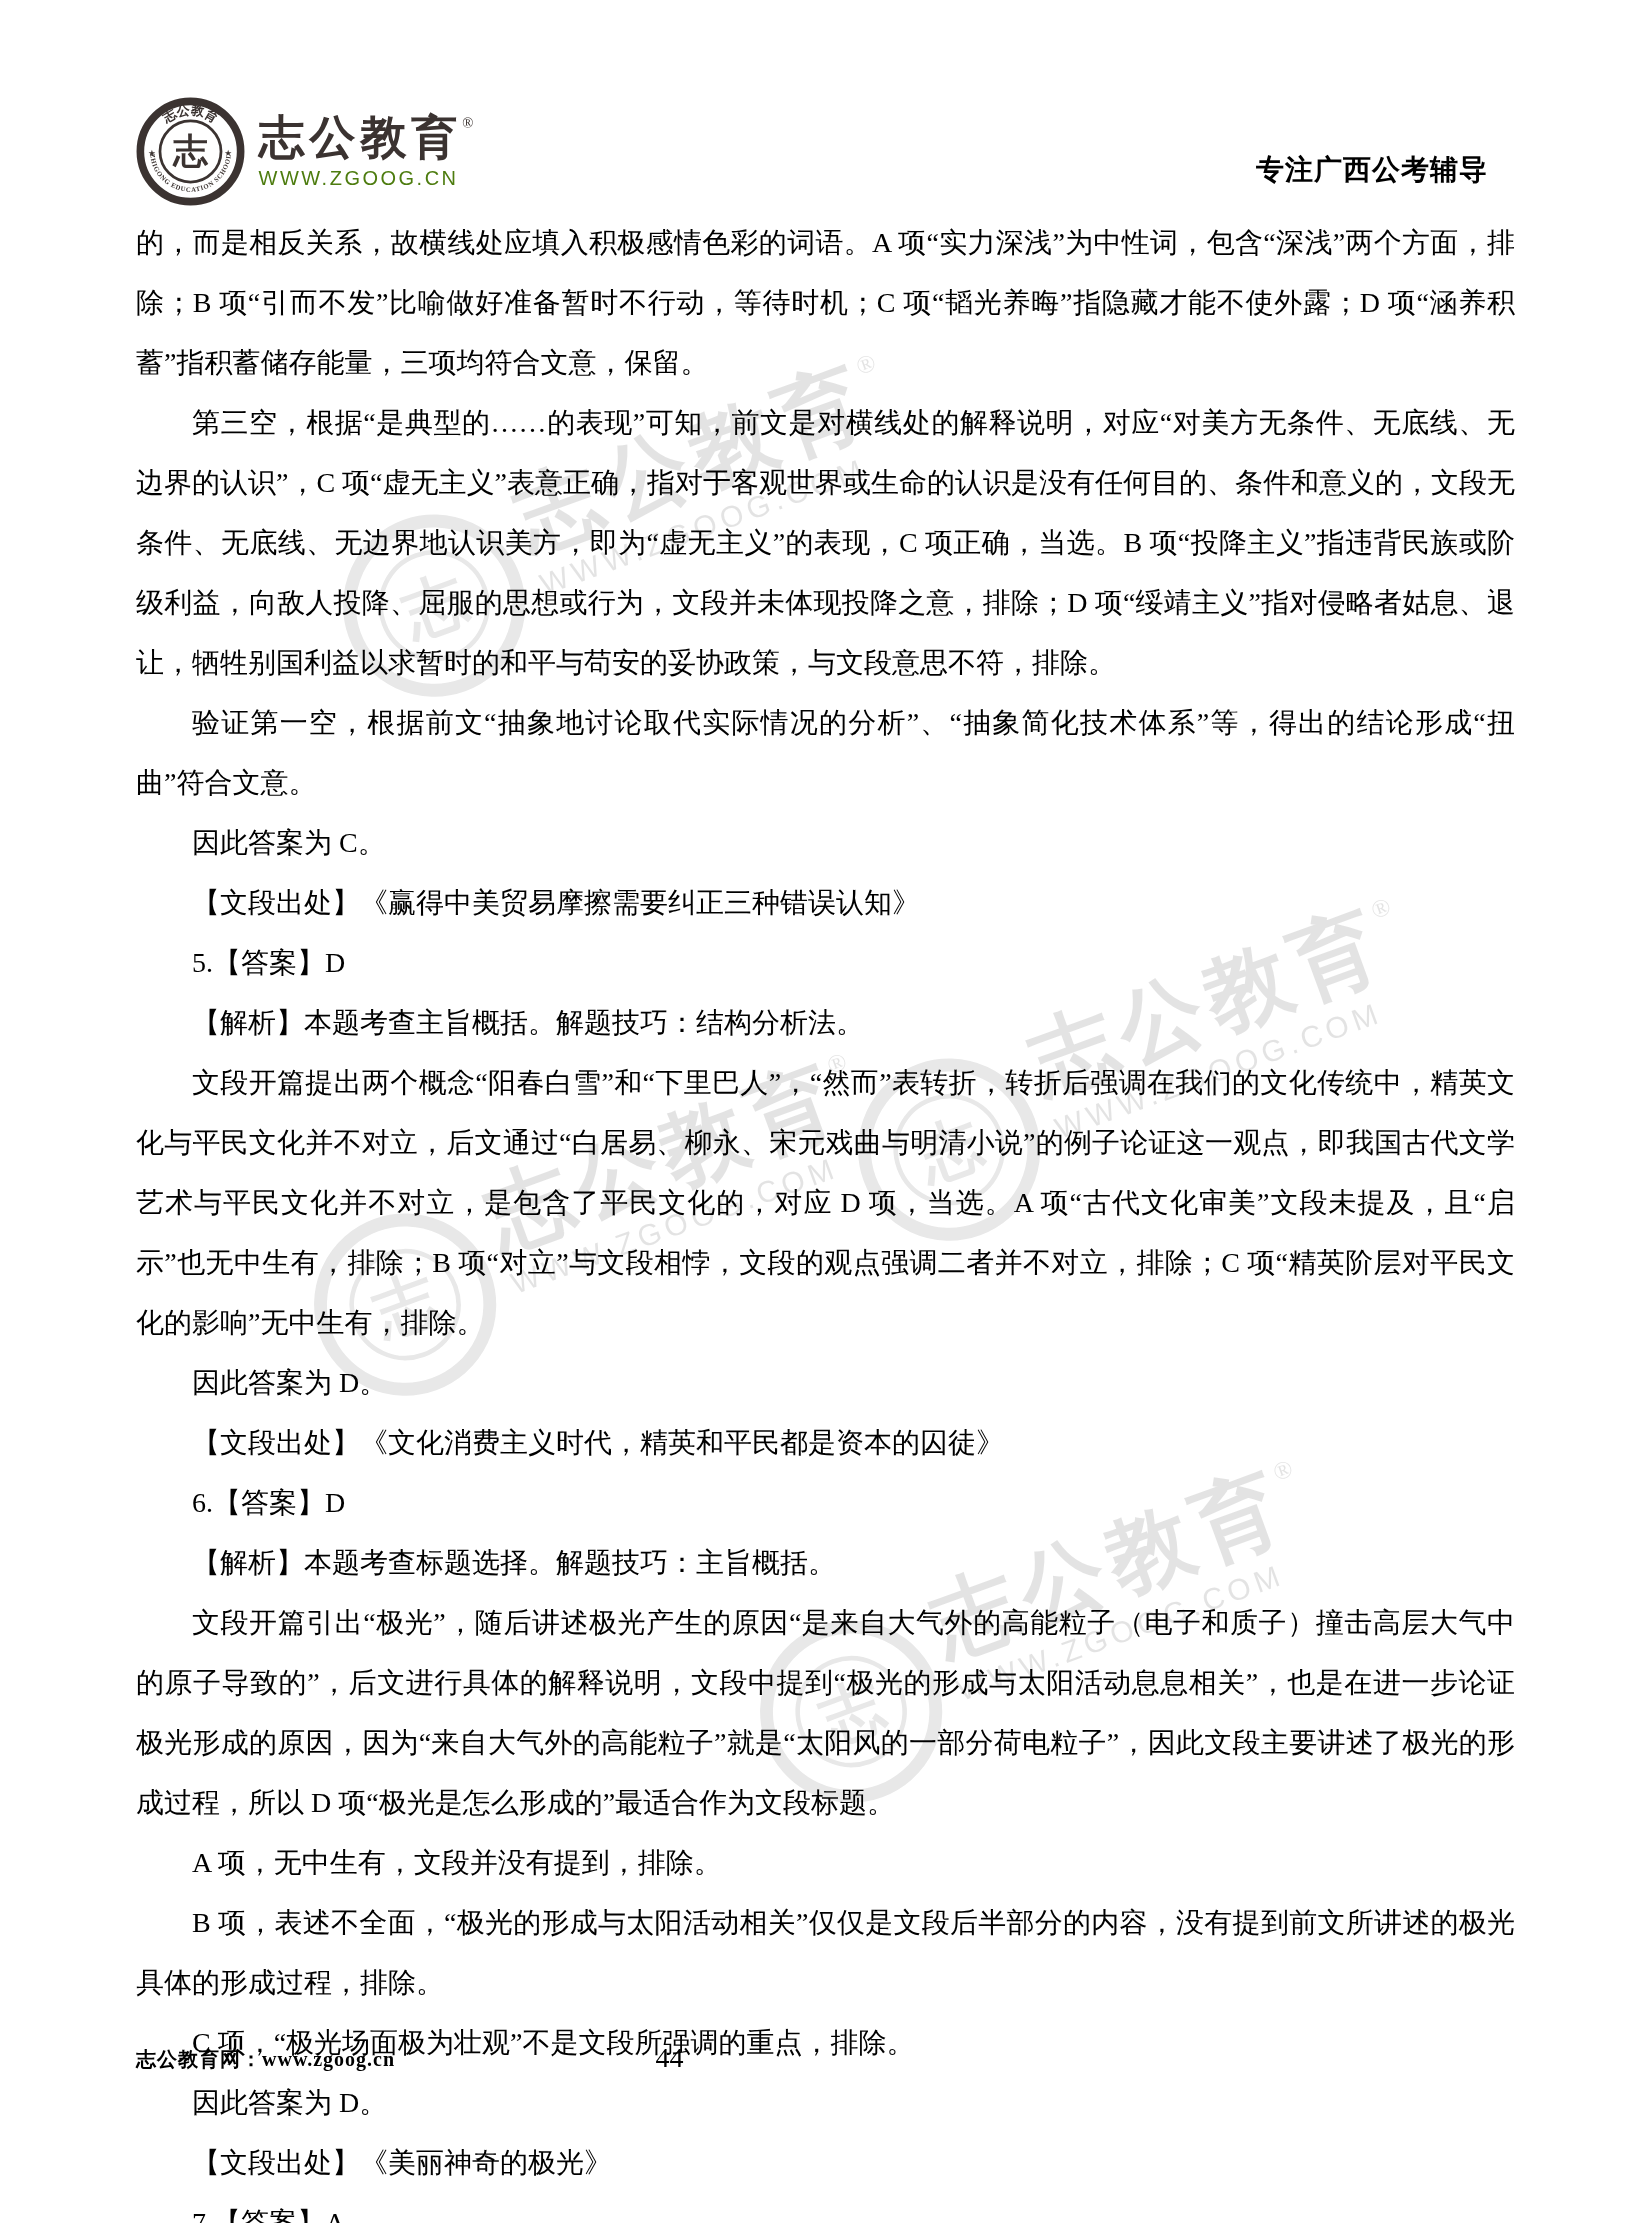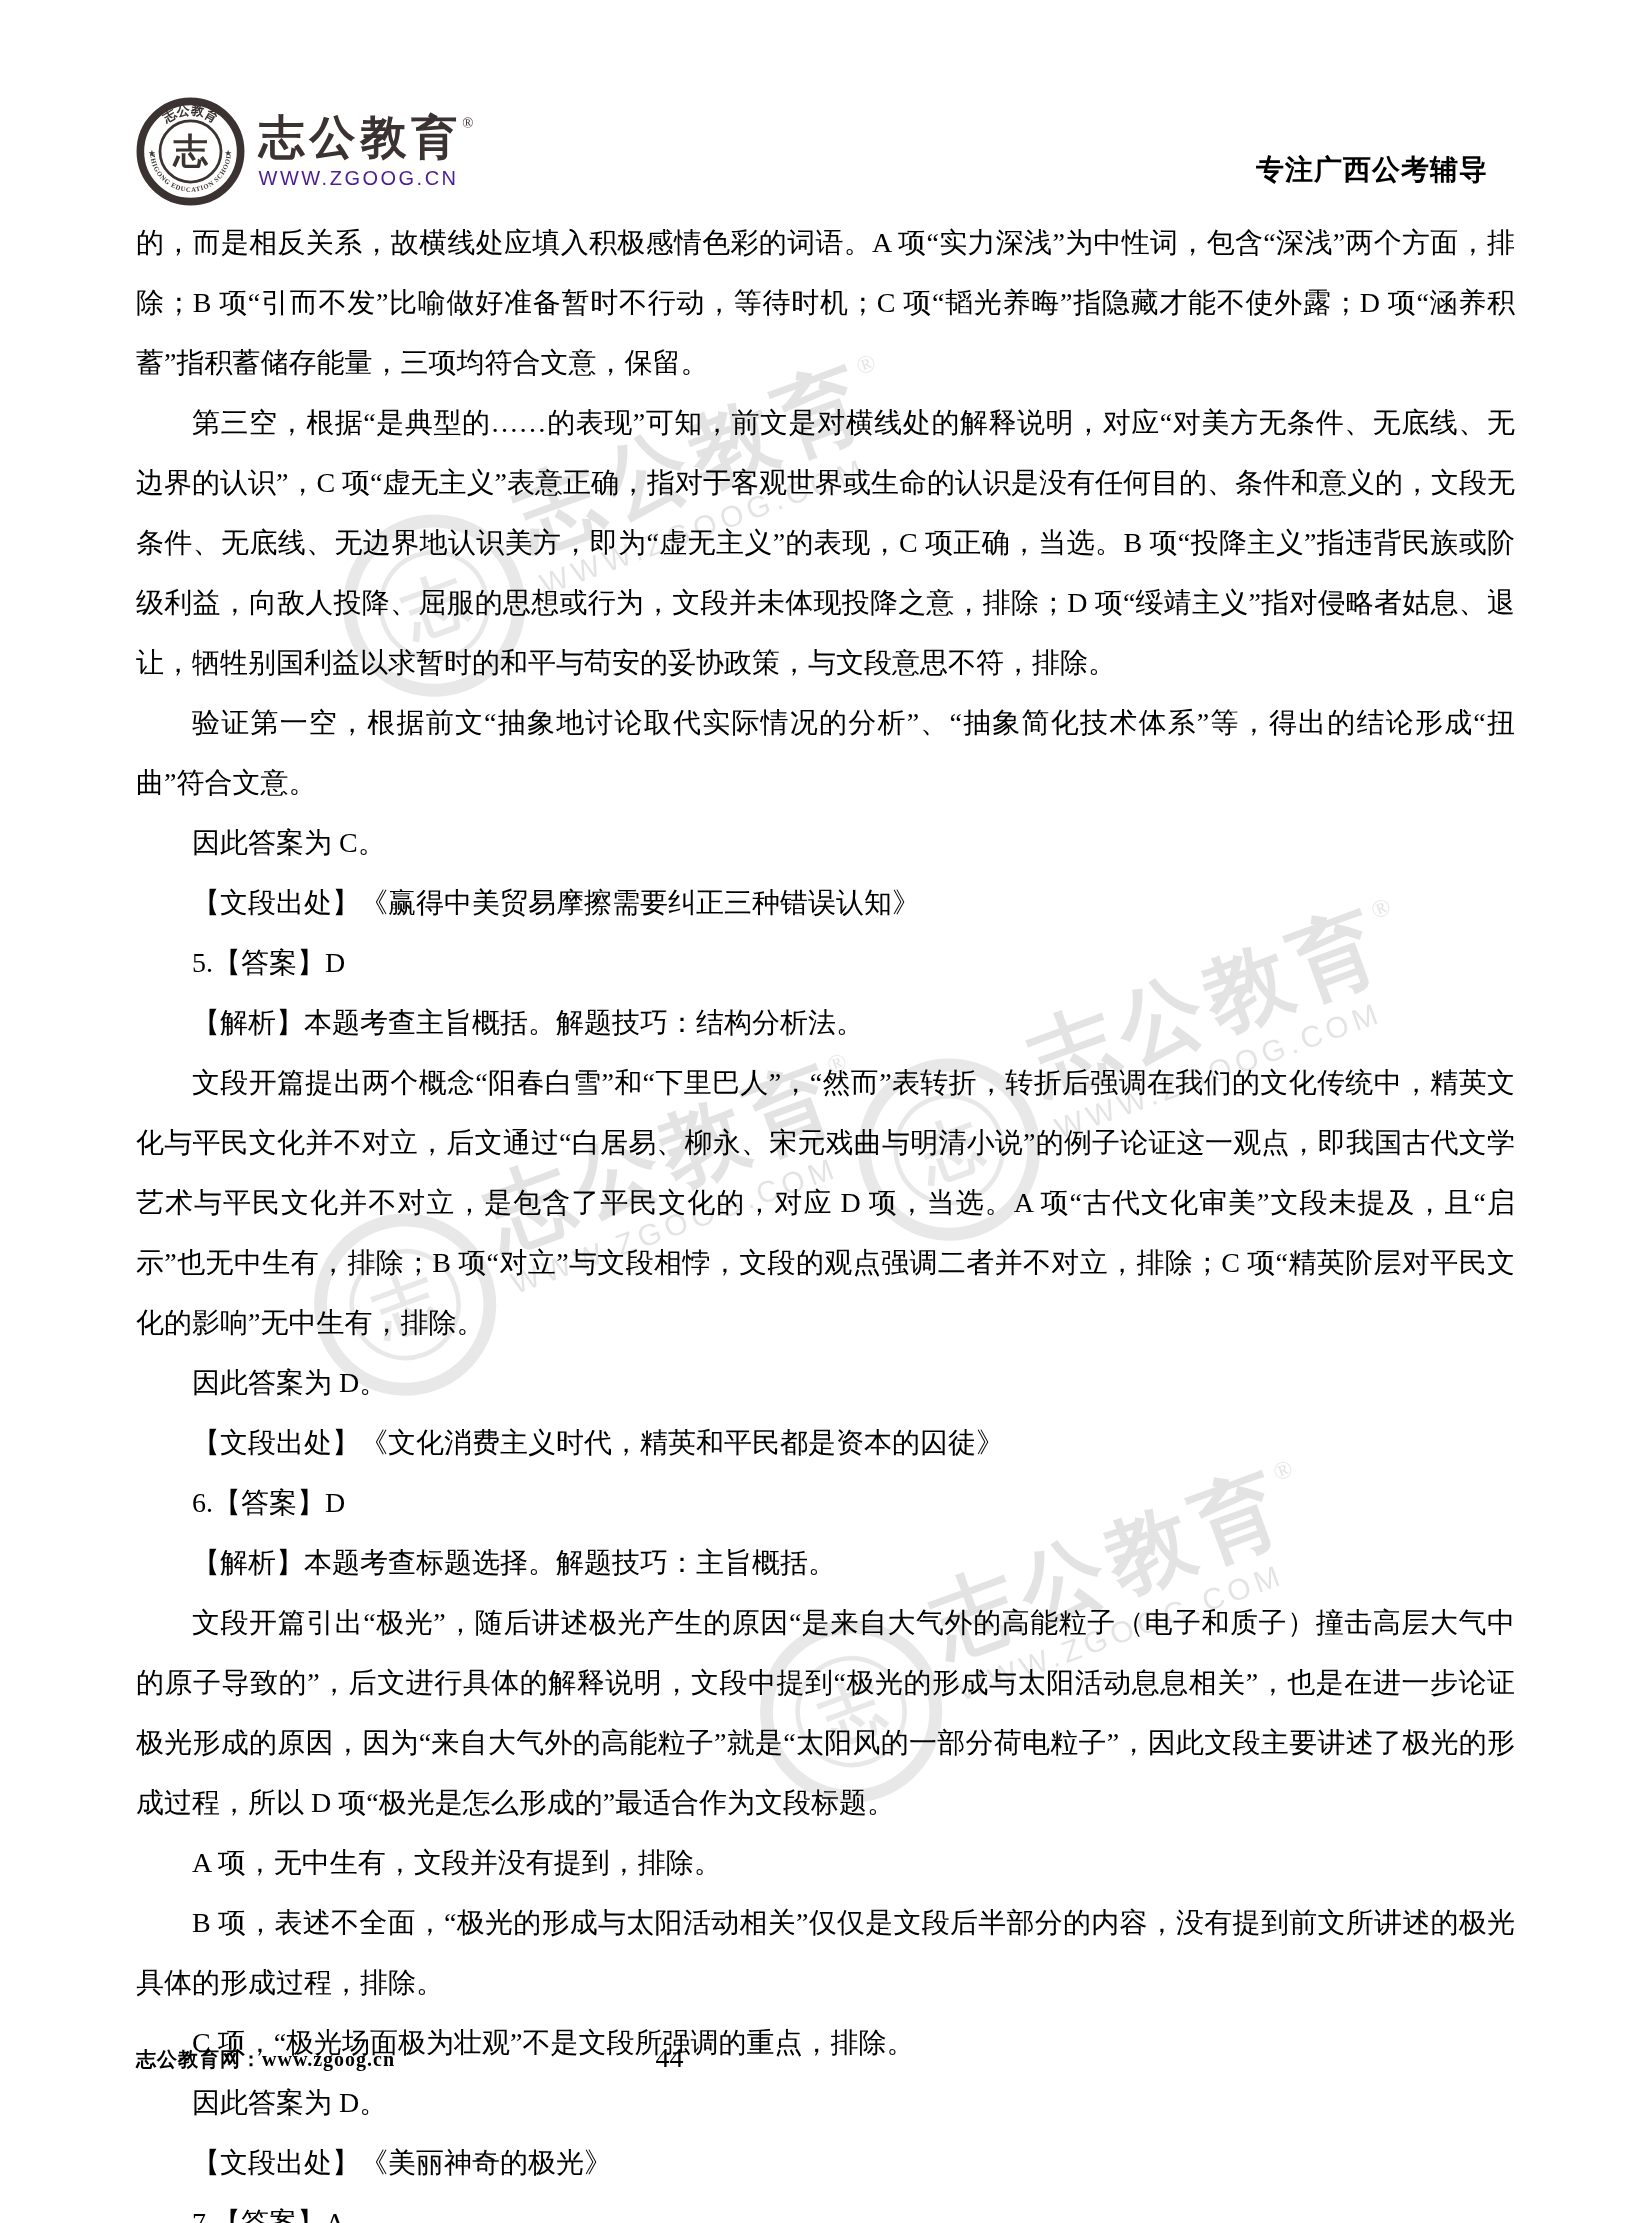--- a/index.html
+++ b/index.html
@@ -18,21 +18,21 @@
   .seal { width: 109px; height: 109px; flex: 0 0 auto; }
   .brandcol { margin-left: 13.6px; color: #3b3331; }
   .brandrow { display: flex; align-items: flex-start; }
   .brandname {
     font-size: 46px; font-weight: bold; letter-spacing: 4.9px;
     font-family: "Liberation Sans", "DejaVu Sans", sans-serif; color: #3b3331; line-height: 1.05;
   }
   .brandreg { font-size: 14.6px; margin-top: 1.9px; color: #3b3331; }
   .brandurl {
     font-size: 20px; letter-spacing: 2.5px; margin-top: 5.8px;
-    font-family: "Liberation Sans", "DejaVu Sans", sans-serif; color: #4c1d95;
+    font-family: "Liberation Sans", "DejaVu Sans", sans-serif; color: #4d7c0f;
   }
   .tagline {
     position: absolute; right: 163px; top: 151px;
     font-size: 28px; font-weight: bold; letter-spacing: 1px;
   }
 
   
   .wm {
     position: absolute; display: flex; align-items: center;
     transform: rotate(-20deg); transform-origin: center;

